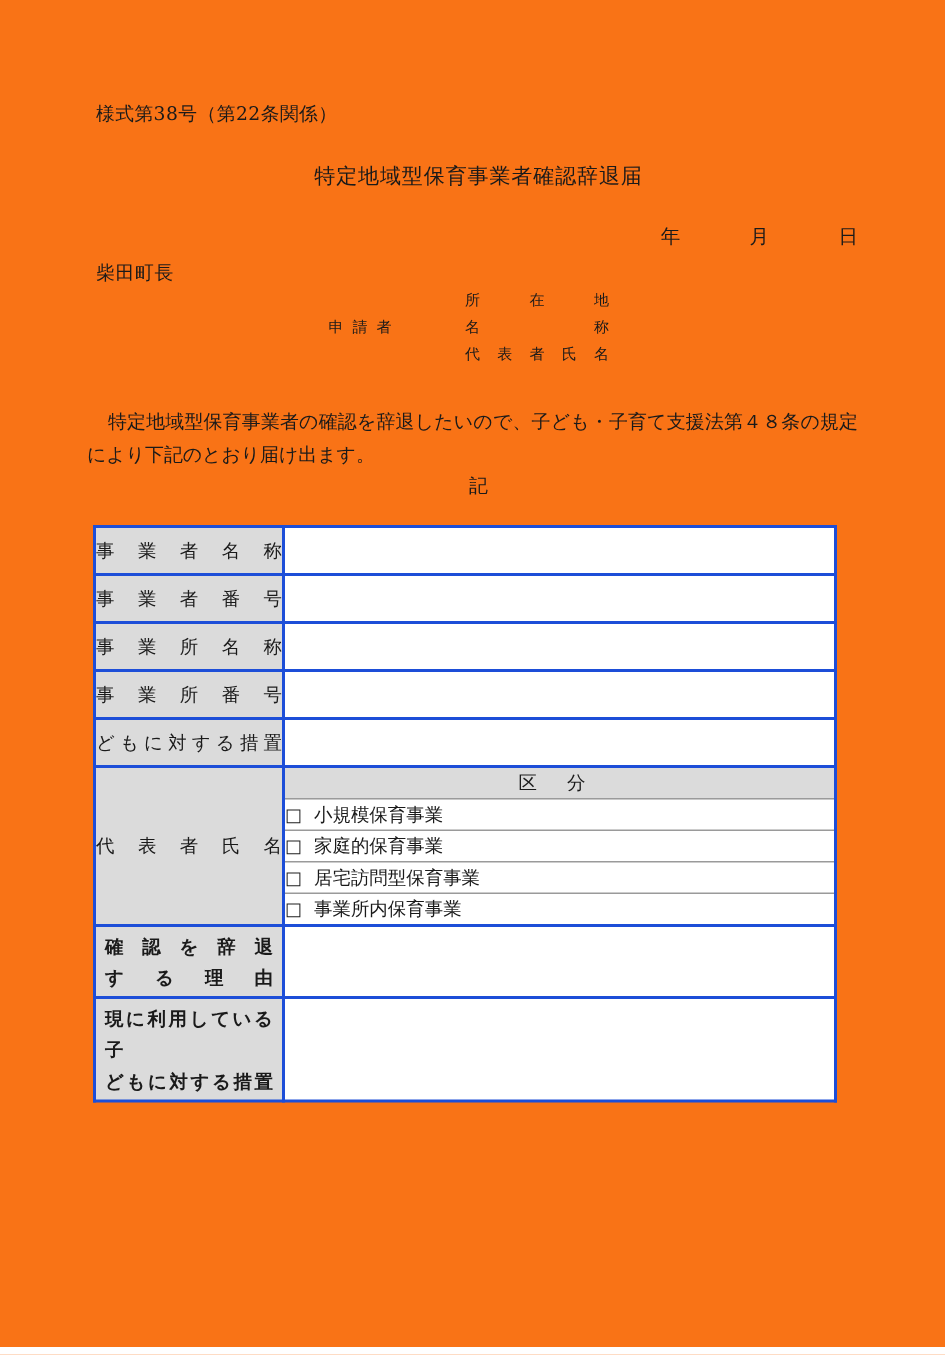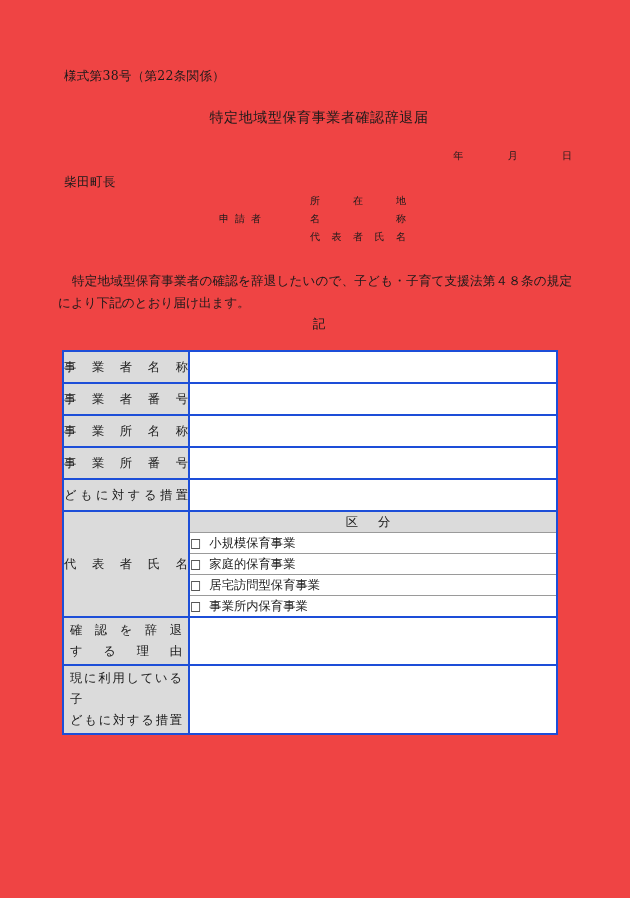--- a/index.html
+++ b/index.html
@@ -13,21 +13,21 @@
     position: relative;
     font-family: "DejaVu Serif", "Liberation Serif", serif;
     color: #1a1a1a;
     -webkit-font-smoothing: none;
   }
   .page {
     position: absolute;
     left: 0; top: 0;
     width: 630px;
     height: 898px;
-    background: #ef4444;
+    background: #f97316;
   }
 
   
   .form-no {
     position: absolute;
     left: 64px;
     top: 68px;
     font-size: 12.5px;
     letter-spacing: 0.3px;
     white-space: nowrap;
@@ -40,21 +40,21 @@
     text-align: center;
     font-size: 14px;
     letter-spacing: 0.6px;
     padding-left: 8px;
     box-sizing: border-box;
   }
   .date-line {
     position: absolute;
     right: 58px;
     top: 149px;
-    font-size: 10px;
+    font-size: 13px;
     white-space: nowrap;
   }
   .date-line .gap { display: inline-block; width: 38px; }
   .recipient {
     position: absolute;
     left: 64px;
     top: 174px;
     font-size: 12.5px;
     letter-spacing: 0.5px;
   }
@@ -137,20 +137,21 @@
   .lbl .sp {
     display: inline-block;
     width: 100%;
     text-align: justify;
     text-align-last: justify;
   }
   .lbl.two-line {
     height: 46px;
     line-height: 21px;
     padding: 2px 6px;
+    font-weight: bold;
   }
   .val {
     background: #ffffff;
     height: 30px;
   }
   .val.tall { height: 46px; }
 
   
   .lbl.kind {
     height: 104px;

